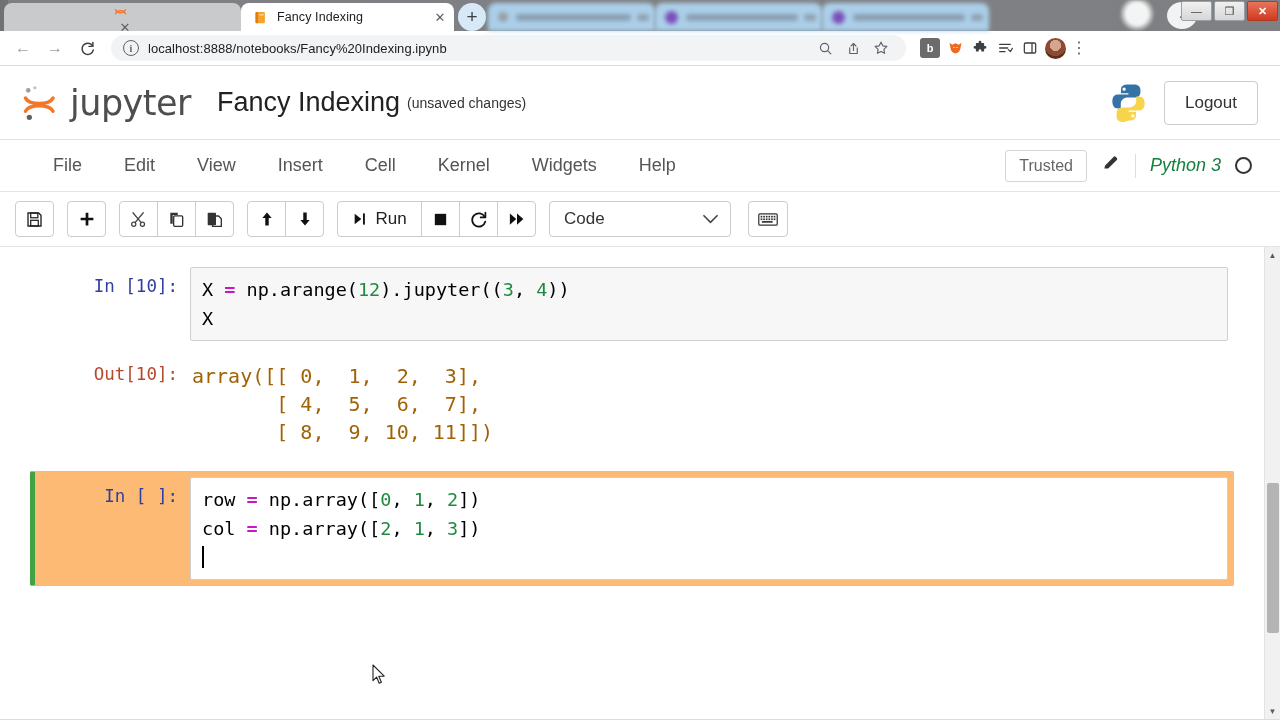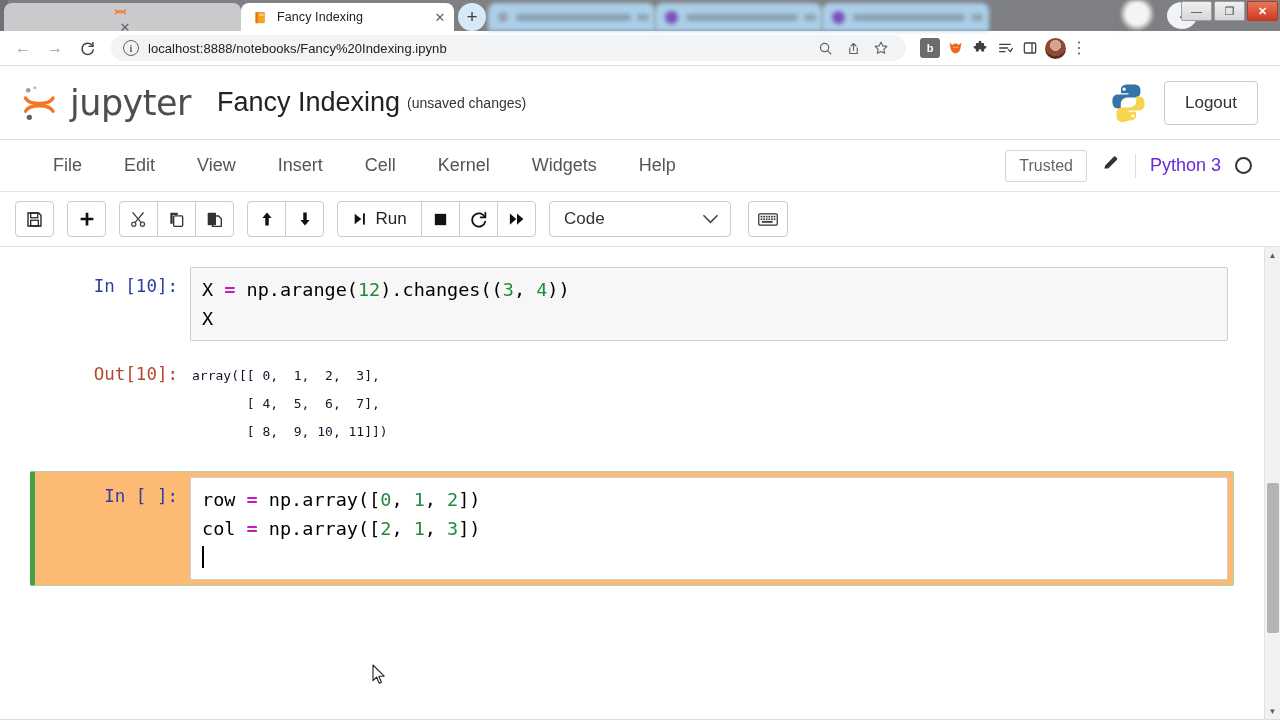--- a/index.html
+++ b/index.html
@@ -192,21 +192,21 @@
     font-size: 18px; color: #555; padding: 6px 21px;
     border-radius: 3px;
   }
   .menubar-right { margin-left: auto; display:flex; align-items:center; gap: 14px; padding-right: 8px;}
   .trusted {
     border: 1px solid #d5d5d5; border-radius: 3px;
     padding: 6px 13px; font-size: 16px; color: #666;
   }
   .pencil { font-size: 17px; color: #444; transform: rotate(0deg); }
   .sep-v { width:1px; height: 24px; background: #ddd; }
-  .kernel-name { font-size: 18px; color: #6d28d9; }
+  .kernel-name { font-size: 18px; color: #15803d; font-style: italic; }
   .kernel-idle {
     width: 17px; height: 17px; border-radius: 50%;
     border: 2.2px solid #333;
   }
 
   .jp-toolbar {
     height: 55px;
     border-bottom: 1px solid #e3e3e3;
     display: flex; align-items: center;
     padding-left: 15px;
@@ -280,23 +280,23 @@
     font-size: 18.5px;
     line-height: 29px;
     color: #000;
     white-space: pre;
   }
   .code-area.editing { background: #fff; border-color: #cfcfcf; }
   .out-area {
     flex: 1 1 auto;
     padding: 7px 0 7px 2px;
     font-family: "DejaVu Sans Mono", monospace;
-    font-size: 13px;
+    font-size: 20px;
     line-height: 28px;
-    color: #0f172a;
+    color: #a16207;
     white-space: pre;
     background: transparent;
     border: none;
   }
   .tok-op { color: #c715c7; font-weight: 600; }
   .tok-num { color: #1f8a3f; }
   .caret {
     display: inline-block;
     width: 1.5px; height: 22px;
     background: #000;
@@ -620,21 +620,21 @@
           </svg>
         </div>
       </div>
     </div>
 
     <div class="nb-body">
       <div class="nb-canvas">
 
         <div class="cell">
           <div class="prompt">In [10]:</div>
-          <div class="code-area"><div><span class="">X </span><span class="tok-op">=</span><span class=""> np.arange(</span><span class="tok-num">12</span><span class="">).changes((</span><span class="tok-num">3</span><span class="">, </span><span class="tok-num">4</span><span class="">))</span></div><div><span class="">X</span></div></div>
+          <div class="code-area"><div><span class="">X </span><span class="tok-op">=</span><span class=""> np.arange(</span><span class="tok-num">12</span><span class="">).jupyter((</span><span class="tok-num">3</span><span class="">, </span><span class="tok-num">4</span><span class="">))</span></div><div><span class="">X</span></div></div>
         </div>
 
         <div class="cell" style="margin-bottom:12px">
           <div class="prompt out">Out[10]:</div>
           <div class="out-area"><div><span class="">array([[ 0,  1,  2,  3],</span></div><div><span class="">       [ 4,  5,  6,  7],</span></div><div><span class="">       [ 8,  9, 10, 11]])</span></div></div>
         </div>
 
         <div class="cell selected">
           <div class="prompt">In [ ]:</div>
           <div class="code-area editing"><div><span class="">row </span><span class="tok-op">=</span><span class=""> np.array([</span><span class="tok-num">0</span><span class="">, </span><span class="tok-num">1</span><span class="">, </span><span class="tok-num">2</span><span class="">])</span></div><div><span class="">col </span><span class="tok-op">=</span><span class=""> np.array([</span><span class="tok-num">2</span><span class="">, </span><span class="tok-num">1</span><span class="">, </span><span class="tok-num">3</span><span class="">])</span></div><div><span class="caret"></span></div></div>

